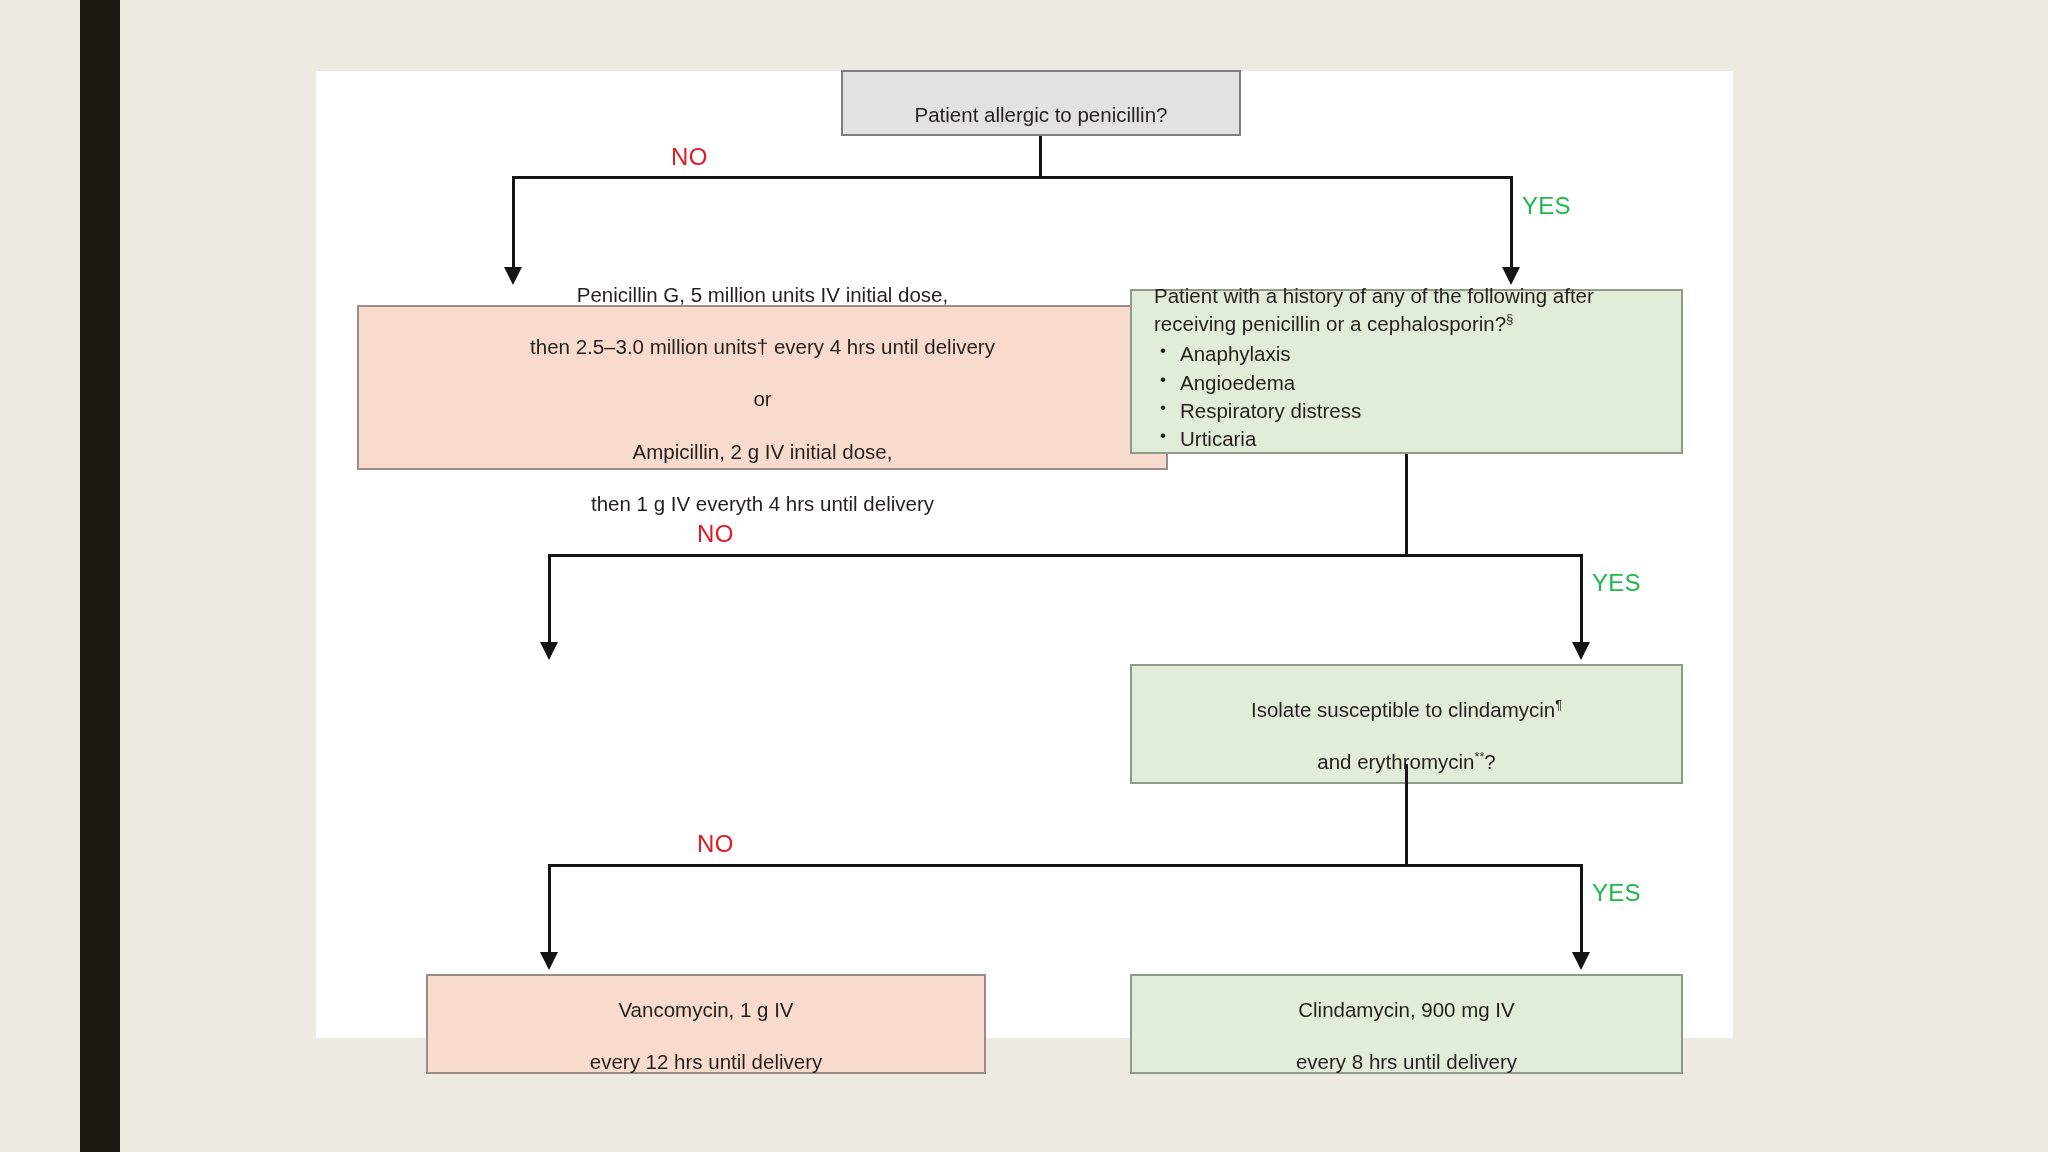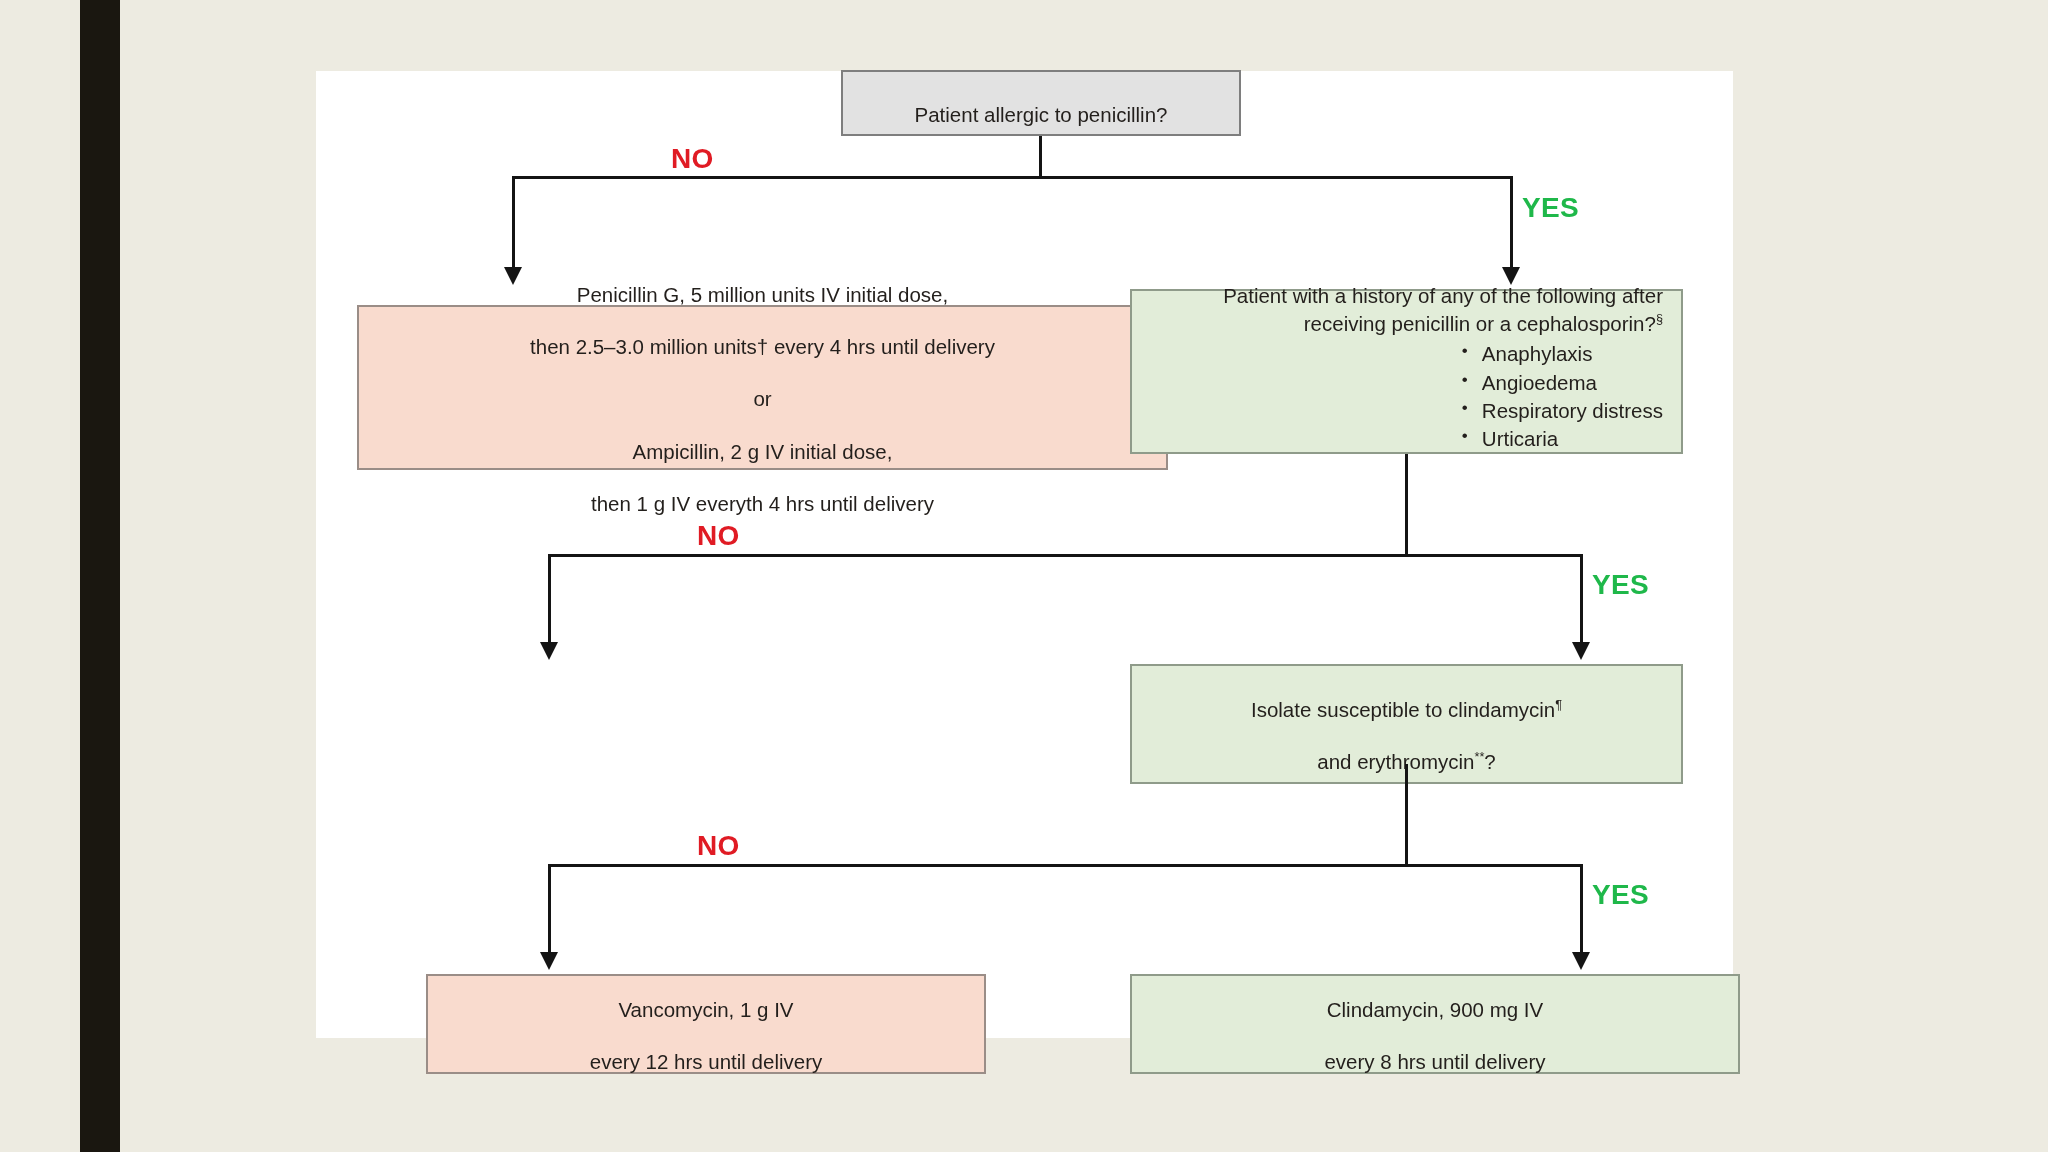--- a/index.html
+++ b/index.html
@@ -49,21 +49,21 @@
   }
   .node.centered { align-items: center; text-align: center; }
   .node.pink  { background: #f9dbce; border-color: #9a8d87; }
   .node.green { background: #e2edd9; border-color: #8f9b8a; }
   .node.grey  { background: #e2e2e2; border-color: #7e7e7e; }
 
   .node .line { white-space: nowrap; margin-top: 24px; }
 
   
   .node.listbox {
-    align-items: flex-end;
+    align-items: flex-start;
     text-align: left;
     padding: 16px 18px 16px 22px;
   }
   .node.listbox .q-line { white-space: nowrap; }
   .bullet-list {
     list-style: none;
     margin: 2px 0 8px 0;
     padding: 0;
   }
   .bullet-list li {
@@ -98,22 +98,22 @@
     width: 0;
     height: 0;
     border-left: 9px solid transparent;
     border-right: 9px solid transparent;
     border-top: 18px solid #141414;
   }
 
   
   .branch-label {
     position: absolute;
-    font-size: 28px;
-    font-weight: bold;
+    font-size: 24px;
+    font-weight: normal;
     letter-spacing: 0.3px;
   }
   .branch-label.no  { color: #e01b24; }
   .branch-label.yes { color: #1fb84a; margin-top: 48px; }
 </style>
 </head>
 <body>
 
 <div id="slide-accent-bar"></div>
 
@@ -179,18 +179,18 @@
   <div class="arrowhead" style="left:1256px; top:881px;"></div>
 
   <div class="branch-label no" style="left:381px; top:759px;">NO</div>
   <div class="branch-label yes" style="left:1276px; top:760px;">YES</div>
 
   <div class="node pink centered" style="left:110px; top:903px; width:560px; height:100px;">
     <span class="line">Vancomycin, 1 g IV</span>
     <span class="line">every 12 hrs until delivery</span>
   </div>
 
-  <div class="node green centered" style="left:814px; top:903px; width:610px; height:100px;">
+  <div class="node green centered" style="left:814px; top:903px; width:553px; height:100px;">
     <span class="line">Clindamycin, 900 mg IV</span>
     <span class="line">every 8 hrs until delivery</span>
   </div>
 
 </div>
 
 </body></html>

